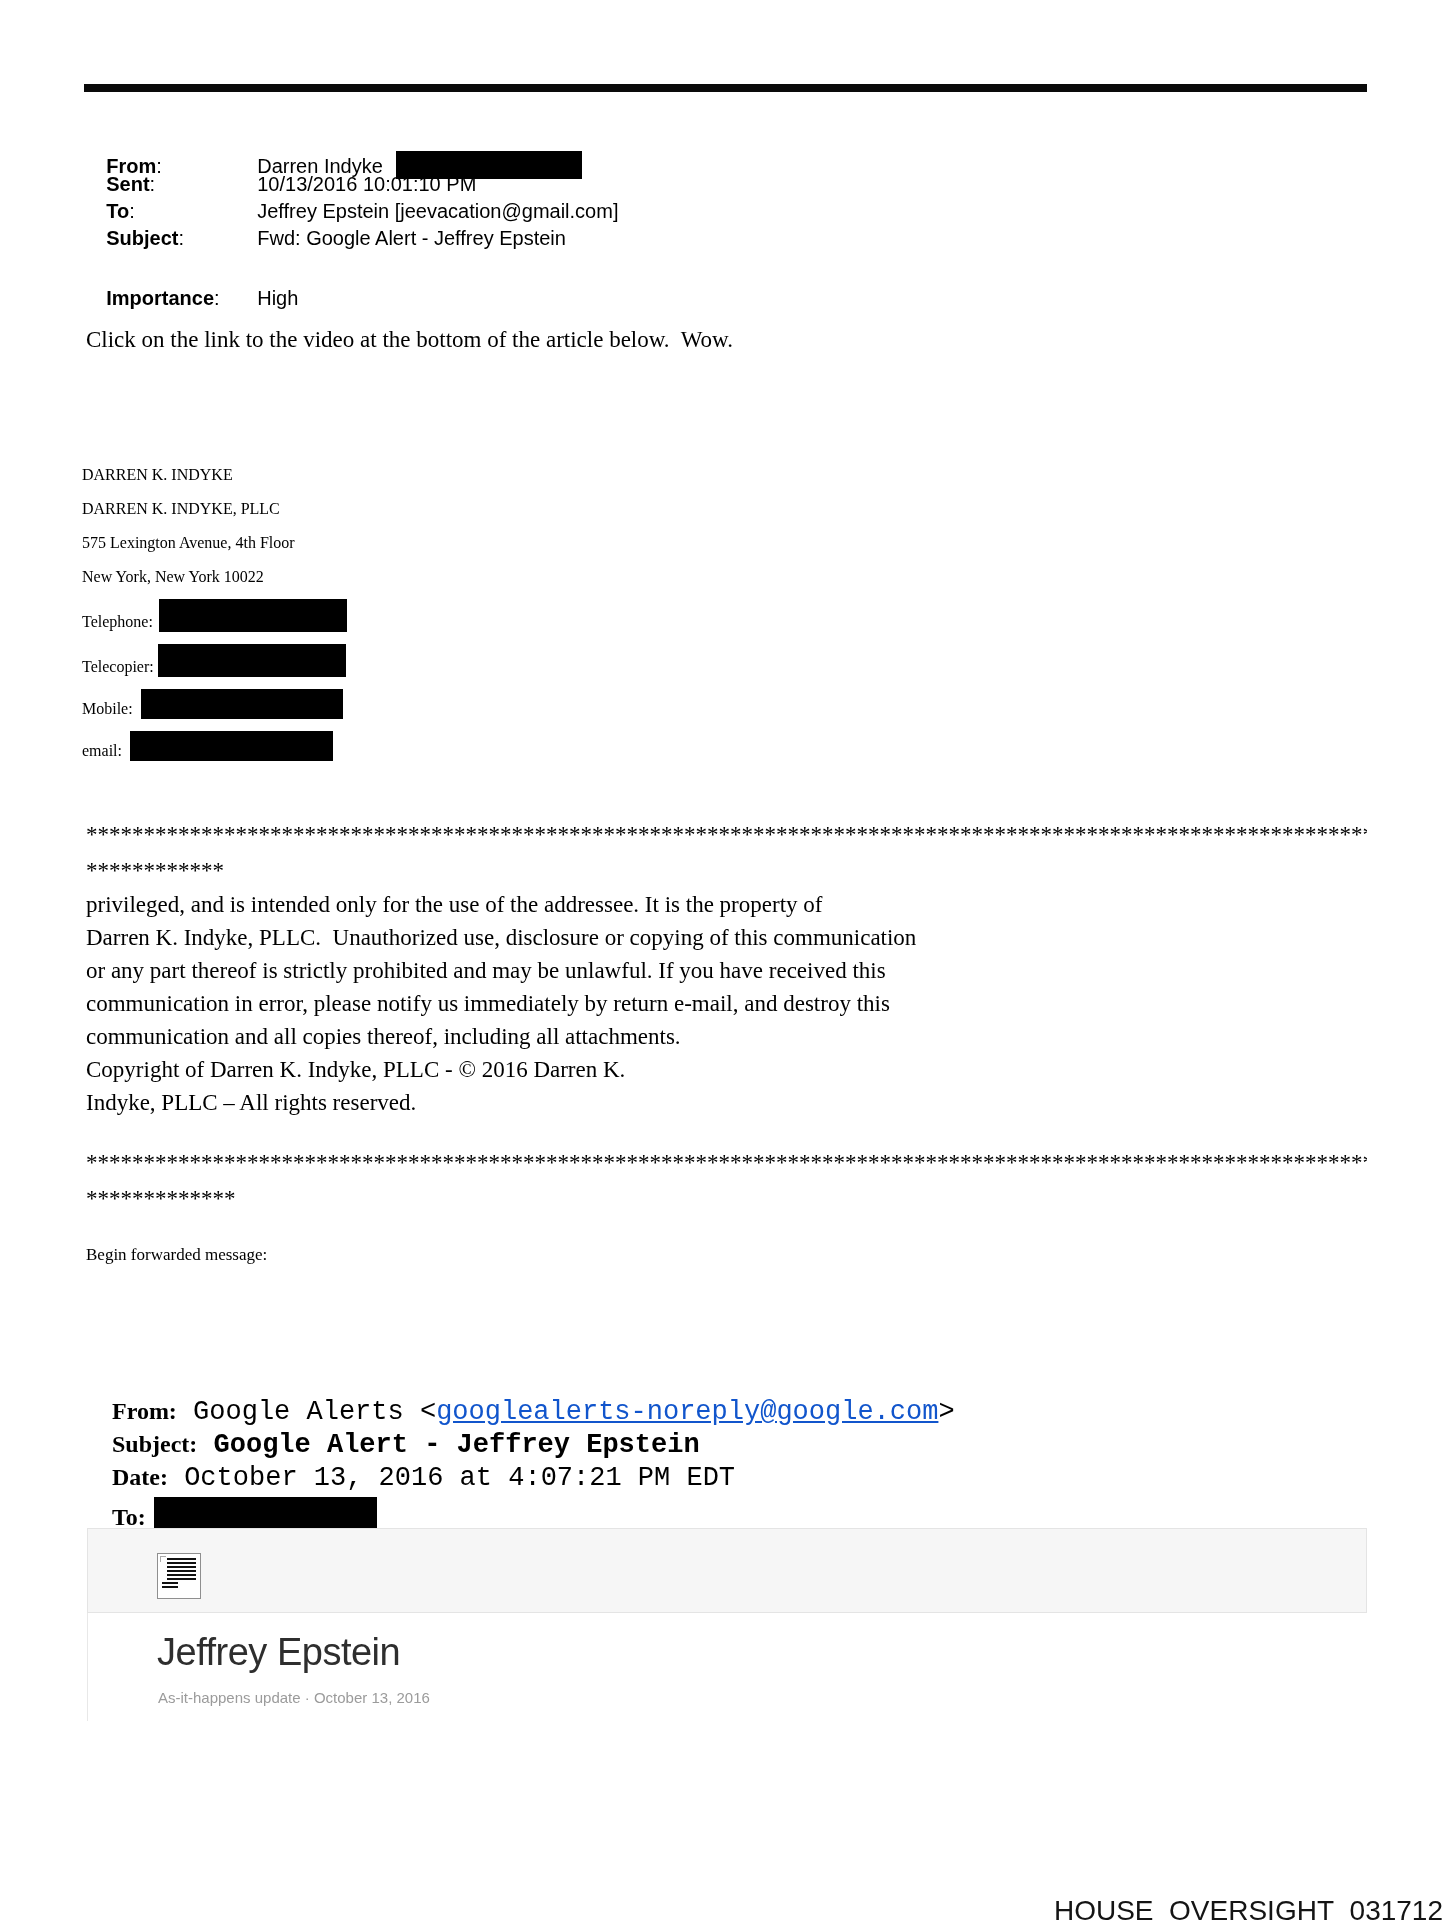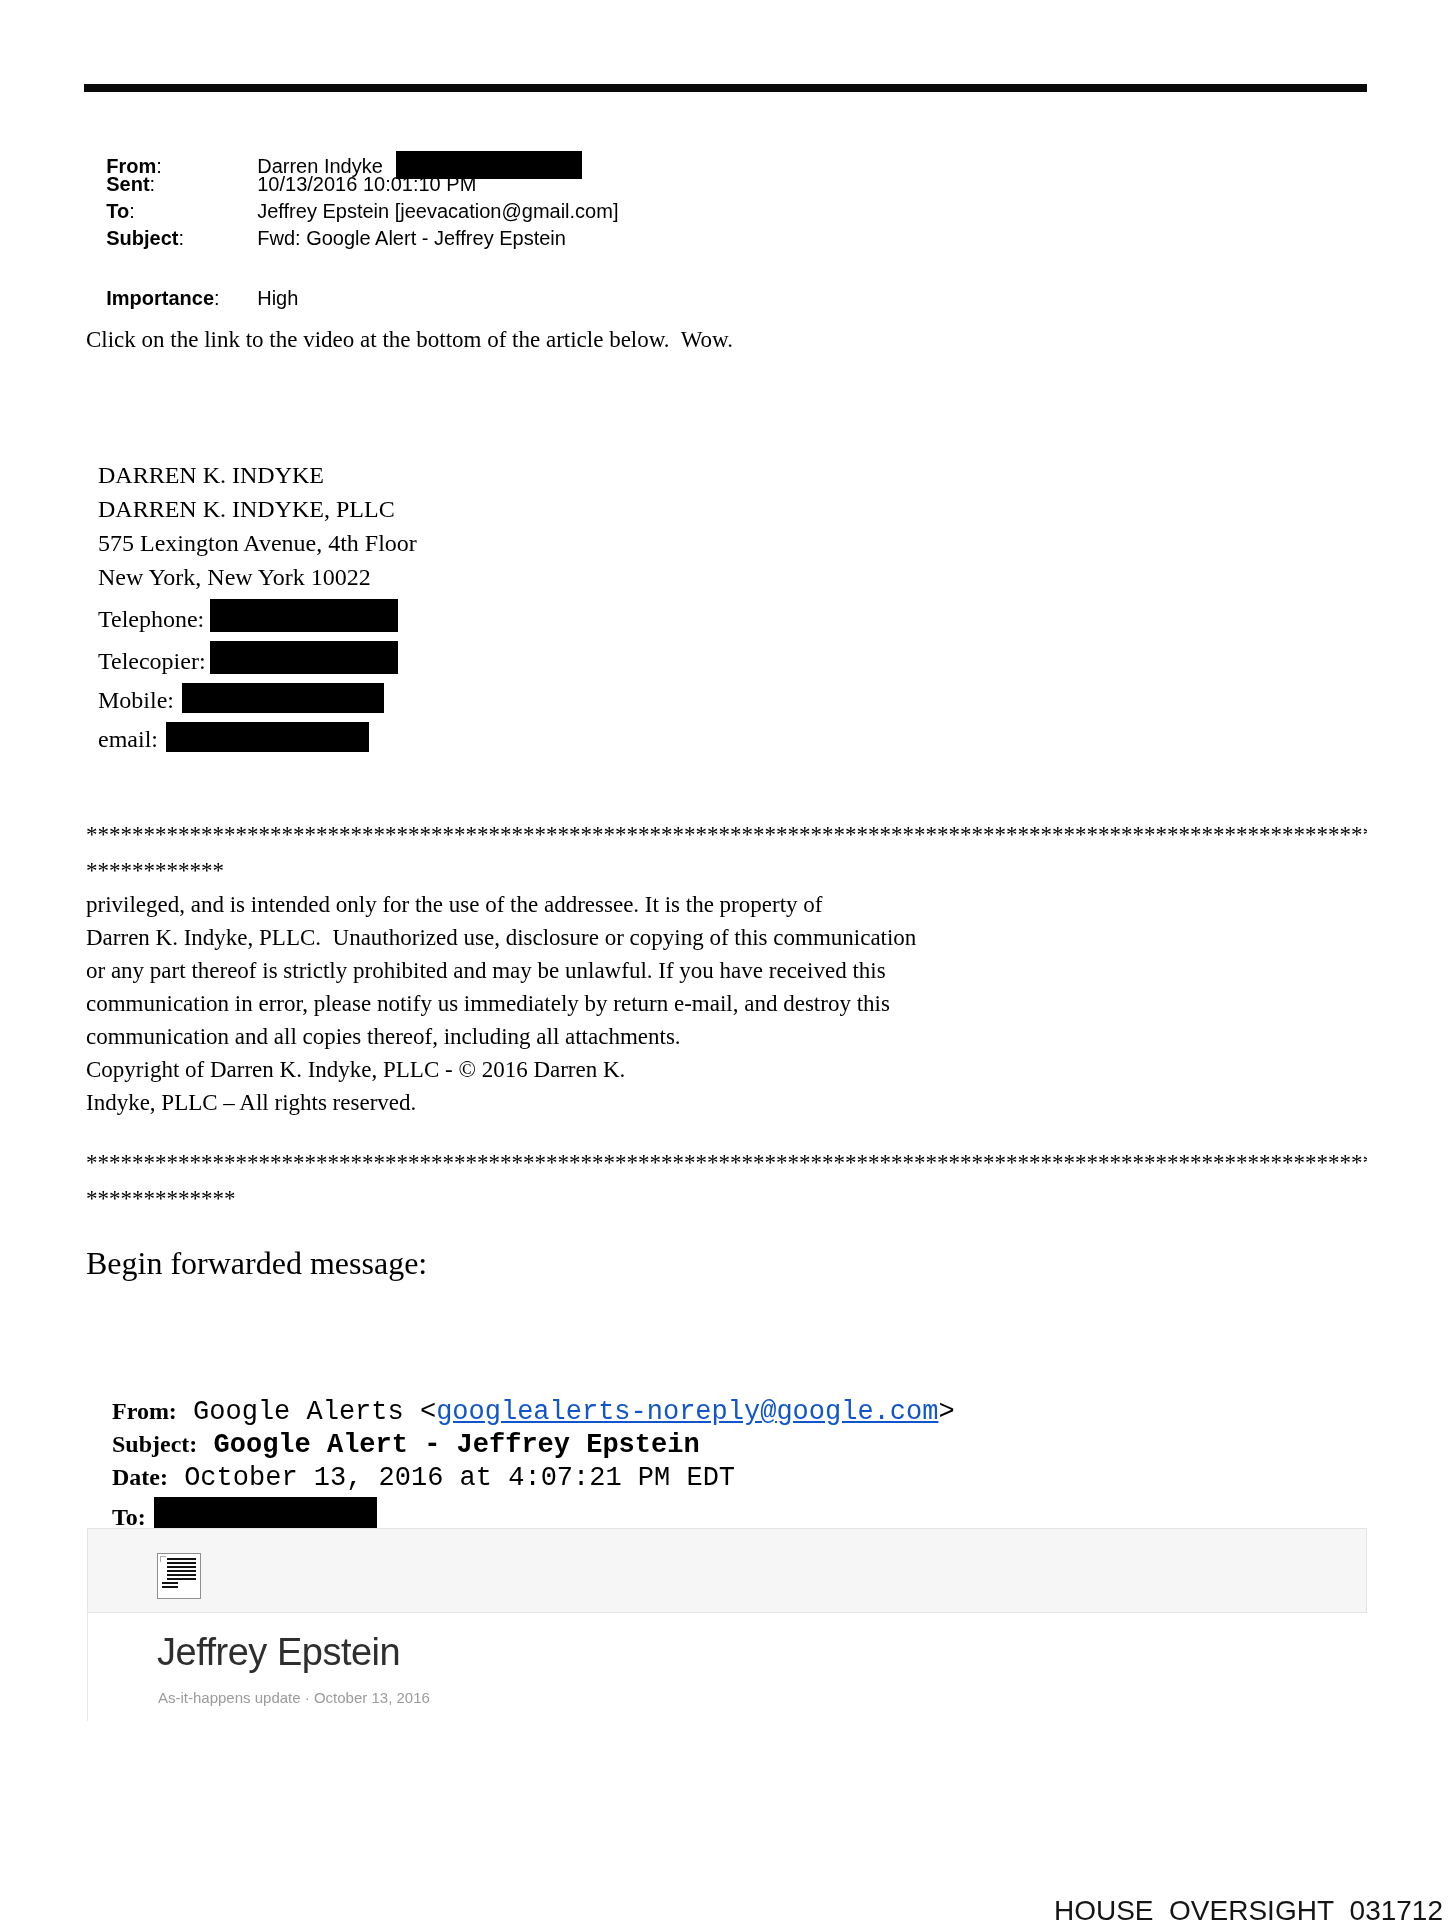--- a/index.html
+++ b/index.html
@@ -14,30 +14,30 @@
   
   .hdr-row{left:84px;font-family:"Liberation Sans",sans-serif;font-size:20px;line-height:25px;white-space:pre-wrap;}
   .hdr-label{display:inline-block;width:151px;font-weight:bold;}
   .hdr-label .colon{font-weight:normal;}
   .redact{display:inline-block;background:#000;position:relative;}
   .redact-from{width:186px;height:28px;top:6px;margin-left:8px;}
 
   
   .intro{left:86px;top:327px;font-size:23px;}
 
-  .sig{left:98px;top:458px;font-size:24px;line-height:34px;}
+  .sig{left:82px;top:458px;font-size:16px;line-height:34px;}
   .redact-tel{width:188px;height:33px;top:5px;margin-left:6px;}
   .redact-fax{width:188px;height:33px;top:5px;margin-left:4px;}
   .redact-mob{width:202px;height:30px;top:5px;margin-left:8px;}
   .redact-eml{width:203px;height:30px;top:5px;margin-left:8px;}
 
   .ast-line{left:86px;width:1281px;height:32px;font-size:23px;white-space:nowrap;overflow:hidden;}
   .conf{left:86px;top:888px;font-size:23px;line-height:33px;}
 
-  .begin{left:86px;top:1245px;font-size:32px;}
+  .begin{left:86px;top:1245px;font-size:17px;}
 
   
   .fwd-row{left:88px;font-size:24px;line-height:33px;white-space:pre-wrap;}
   .fwd-label{font-weight:bold;font-family:"Liberation Serif",serif;text-align:right;}
   .fwd-val{font-family:Liberation Mono, monospace;font-size:27px;}
   .fwd-val.bold{font-weight:bold;}
   .fwd-link{color:#1155cc;text-decoration:underline;}
   .redact-to{width:223px;height:34px;top:6px;margin-left:8px;}
 
   

